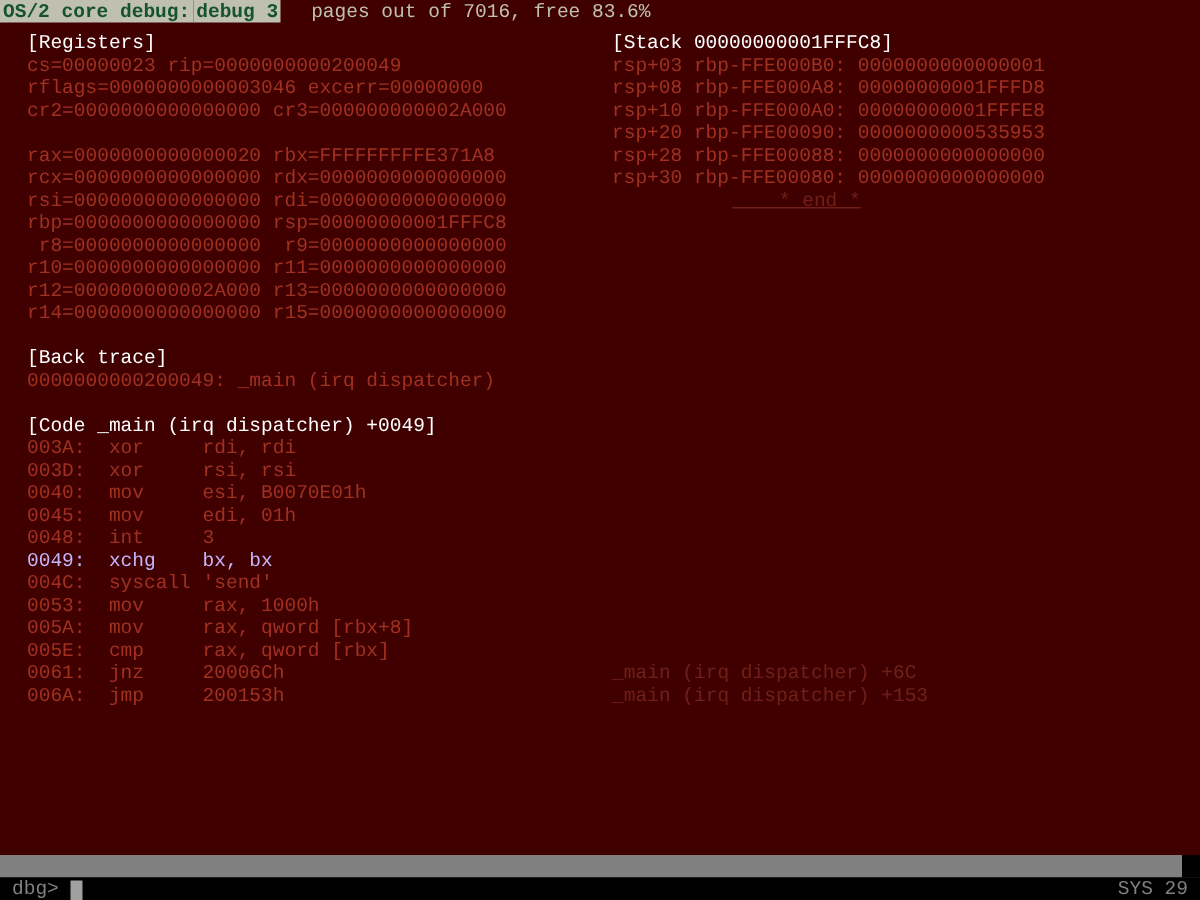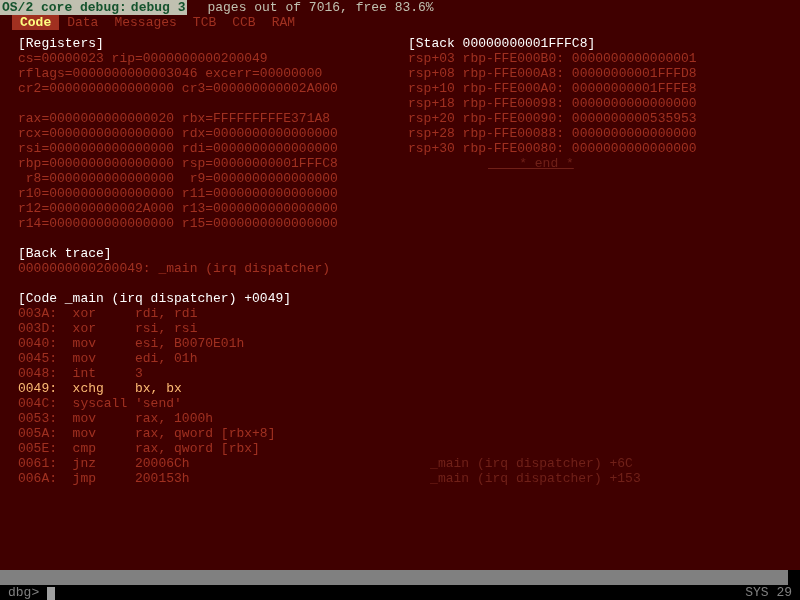--- a/index.html
+++ b/index.html
@@ -51,25 +51,25 @@
   .content {
     padding: 6px 18px 0 18px;
     position: relative;
   }
   .cols {
     display: flex;
   }
   .left-col { width: 390px; }
   .right-col { }
   .hdr { color: #ffffff; }
-  .bright { color: #fdba74; }
+  .bright { color: #c4b5fd; }
   .dim { color: #702018; }
   .end-marker { color: #702018; text-align: left; margin-left: 80px; text-decoration: underline;}
   .line { white-space: pre; height: 15px; }
-  .code-comment { color: #702018; margin-left: 22px; }
+  .code-comment { color: #702018; }
   .bottom-bar {
     position: absolute;
     bottom: 0;
     left: 0;
     width: 800px;
     height: 30px;
     display: flex;
     flex-direction: column;
     font-family: Liberation Mono, monospace;
   }
@@ -102,28 +102,20 @@
 </style>
 </head>
 <body>
 
 <div class="main-area">
   <div class="top-bar">
     <span class="title-inv">OS/2 core debug:</span>
     <span class="title-inv" style="font-weight:bold"> debug 3</span>
     <span class="status">pages out of 7016, free 83.6%</span>
   </div>
-  <div class="tab-row" id="tabs">
-      <span class="tab active">Code</span>
-      <span class="tab">Data</span>
-      <span class="tab">Messages</span>
-      <span class="tab">TCB</span>
-      <span class="tab">CCB</span>
-      <span class="tab">RAM</span>
-    </div>
 
   <div class="content">
     <div class="cols">
       <div class="left-col">
         <div class="line hdr">[Registers]</div>
         <div id="reg-lines">
             <div class="line">cs=00000023 rip=0000000000200049</div>
             <div class="line">rflags=0000000000003046 excerr=00000000</div>
             <div class="line">cr2=0000000000000000 cr3=000000000002A000</div>
             <div class="line"> </div>
@@ -136,21 +128,20 @@
             <div class="line">r12=000000000002A000 r13=0000000000000000</div>
             <div class="line">r14=0000000000000000 r15=0000000000000000</div>
           </div>
       </div>
       <div class="right-col">
         <div class="line hdr">[Stack 00000000001FFFC8]</div>
         <div id="stack-lines">
             <div class="line">rsp+03 rbp-FFE000B0: 0000000000000001</div>
             <div class="line">rsp+08 rbp-FFE000A8: 00000000001FFFD8</div>
             <div class="line">rsp+10 rbp-FFE000A0: 00000000001FFFE8</div>
-            <div class="line">rsp+18 rbp-FFE00098: 0000000000000000</div>
             <div class="line">rsp+20 rbp-FFE00090: 0000000000535953</div>
             <div class="line">rsp+28 rbp-FFE00088: 0000000000000000</div>
             <div class="line">rsp+30 rbp-FFE00080: 0000000000000000</div>
           </div>
         <div class="line dim end-marker">    * end *</div>
       </div>
     </div>
 
     <div style="height:15px"></div>
 

